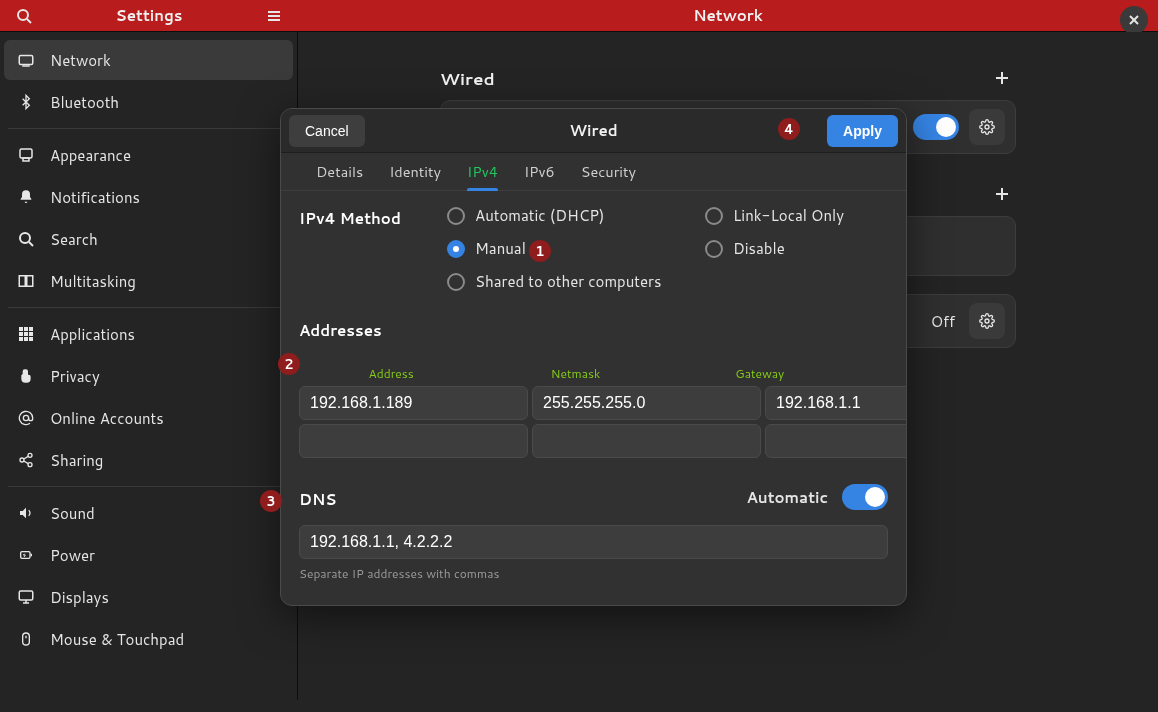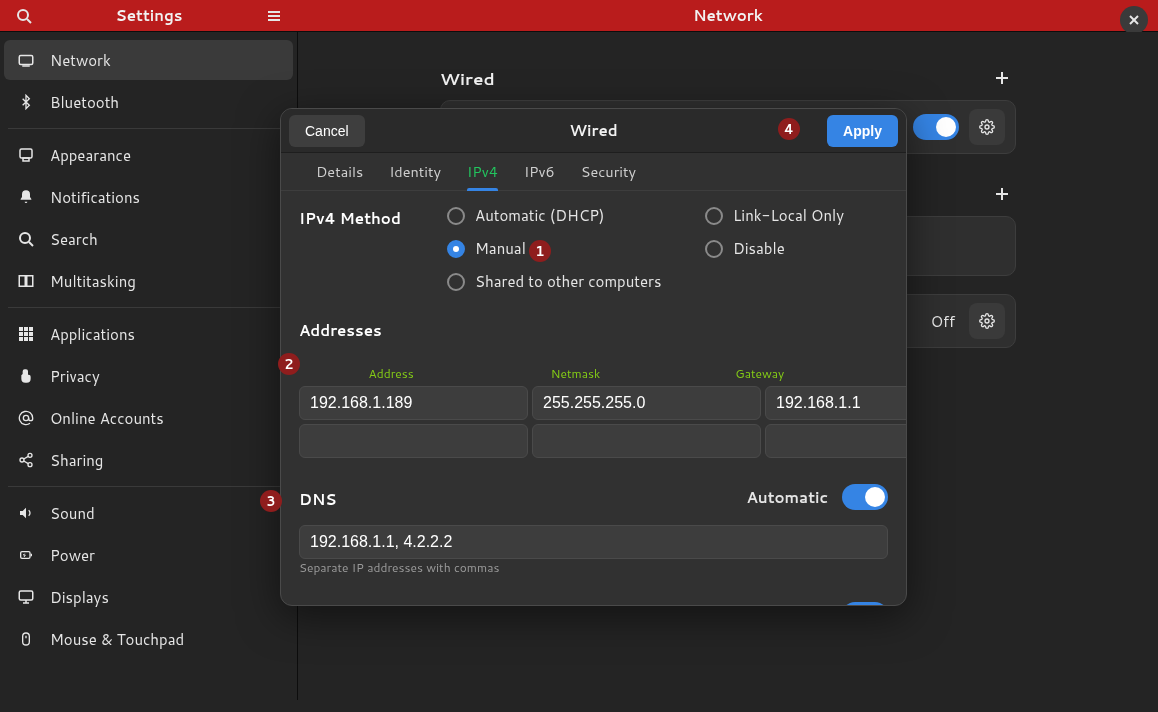--- a/index.html
+++ b/index.html
@@ -62,21 +62,21 @@
   .radio { display:flex; align-items:center; gap:10px; font-size:15px; color:#e6e6e6; cursor:pointer; }
   .radio .dot { width:18px; height:18px; border-radius:50%; border:2px solid #8a8a8a; display:flex; align-items:center; justify-content:center; flex:0 0 18px; }
   .radio.checked .dot { border-color:#3584e4; background:#3584e4; }
   .radio.checked .dot::after { content:""; width:6px; height:6px; border-radius:50%; background:#fff; }
 
   .sect-head { font-weight:600; font-size:15px; color:#fff; margin-top:24px; display:flex; align-items:flex-end; justify-content:space-between; }
   .addr-head { display:grid; grid-template-columns: 1fr 1fr 1fr 36px; font-size:12px; color:#84cc16; text-align:center; margin-top:24px; }
   .addr-row { display:grid; grid-template-columns: 1fr 1fr 1fr 36px; gap:4px; margin-top:4px; }
   .txt { height:34px; background:#3d3d3d; border:1px solid #4a4a4a; border-radius:6px; color:#fff; font-size:16px; padding:0 10px; outline:none; }
   .txt::placeholder { color:#9a9a9a; }
-  .hint { font-size:12px; color:#9a9a9a; }
+  .hint { font-size:12px; color:#9a9a9a; margin-top:6px; }
 
   .dns-row { margin-top:15px; }
   .auto-label { font-size:15px; color:#e6e6e6; margin-right:6px; }
 
   
   .badge { position:absolute; width:22px; height:22px; border-radius:50%; background:#8f1d1d; color:#fff; font-size:13px; font-weight:600; display:flex; align-items:center; justify-content:center; z-index:10; pointer-events:none; }
 
   
   .win-close { position:absolute; right:10px; top:6px; width:28px; height:28px; border-radius:50%; background:#3a3a3a; display:flex; align-items:center; justify-content:center; color:#e6e6e6; cursor:pointer; }
 

